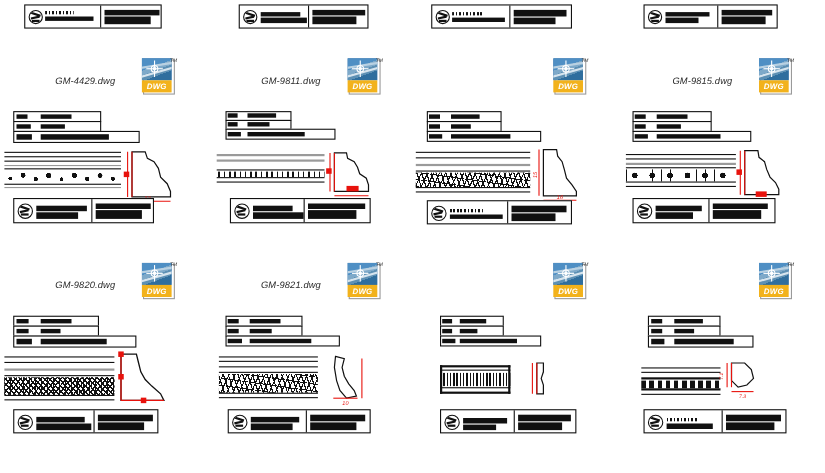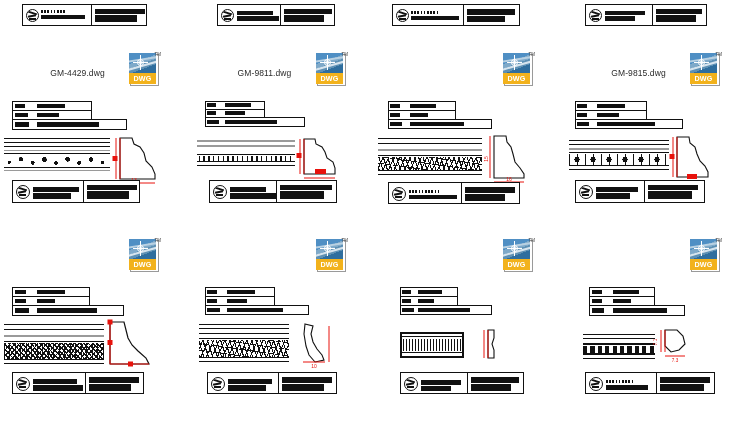--- a/index.html
+++ b/index.html
@@ -7,20 +7,21 @@
     width: 750px; height: 430px;
     background: #ffffff;
     font-family: "Liberation Sans", sans-serif;
     overflow: hidden;
   }
 
   #grid {
     position: relative;
     width: 728px;
     height: 430px;
+    font-style: italic;
   }
 
   
   .cell {
     position: absolute;
     width: 187px;
     height: 185px;
   }
 
   
@@ -603,20 +604,21 @@
           <div class="h"></div>
             <div class="v"></div>
             <div class="ring"></div>
             <div class="dot"></div>
         </div>
         <div class="band">
             <span>DWG</span>
           </div>
         <div class="tm">TM</div>
       </div>
+      <div class="fname">GM-9820.dwg</div>
     </div>
 
     <div class="preview" style="top:46px;">
       <div class="cad">
         <div class="tbl" style="left:12px; top:3px;">
           <div class="r" style="left:0; top:0; width:78px; height:10px;"></div>
           <div class="blk" style="left:3px; top:3px; width:11px; height:4px;"></div>
           <div class="blk" style="left:25px; top:3px; width:28px; height:4px;"></div>
           <div class="r" style="left:0; top:9px; width:78px; height:10px;"></div>
           <div class="blk" style="left:3px; top:12px; width:11px; height:4px;"></div>
@@ -676,20 +678,21 @@
           <div class="h"></div>
             <div class="v"></div>
             <div class="ring"></div>
             <div class="dot"></div>
         </div>
         <div class="band">
             <span>DWG</span>
           </div>
         <div class="tm">TM</div>
       </div>
+      <div class="fname">GM-9821.dwg</div>
     </div>
 
     <div class="preview" style="top:46px;">
       <div class="cad">
         <div class="tbl" style="left:18px; top:3px;">
           <div class="r" style="left:0; top:0; width:70px; height:10px;"></div>
           <div class="blk" style="left:2px; top:3px; width:10px; height:4px;"></div>
           <div class="blk" style="left:22px; top:3px; width:28px; height:4px;"></div>
           <div class="r" style="left:0; top:9px; width:70px; height:10px;"></div>
           <div class="blk" style="left:2px; top:12px; width:10px; height:4px;"></div>

